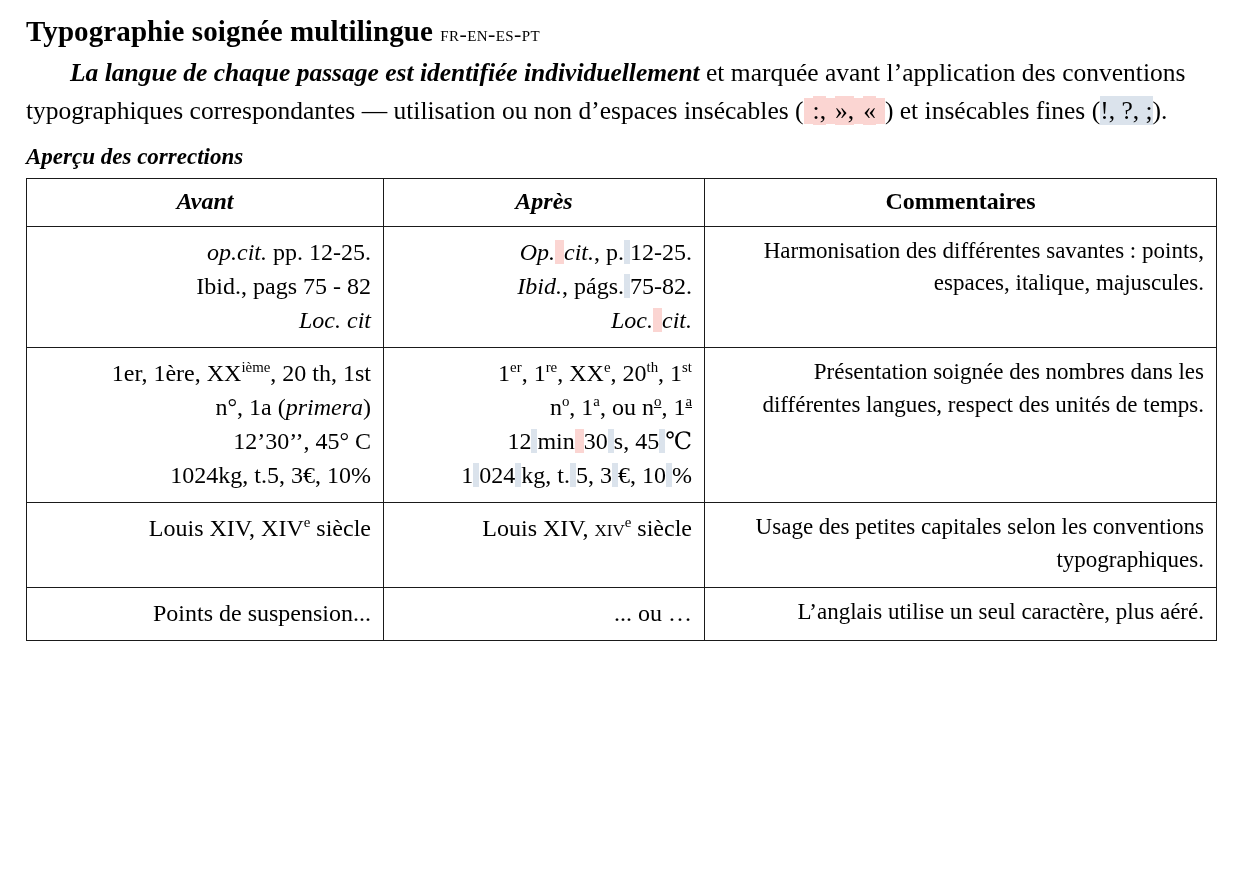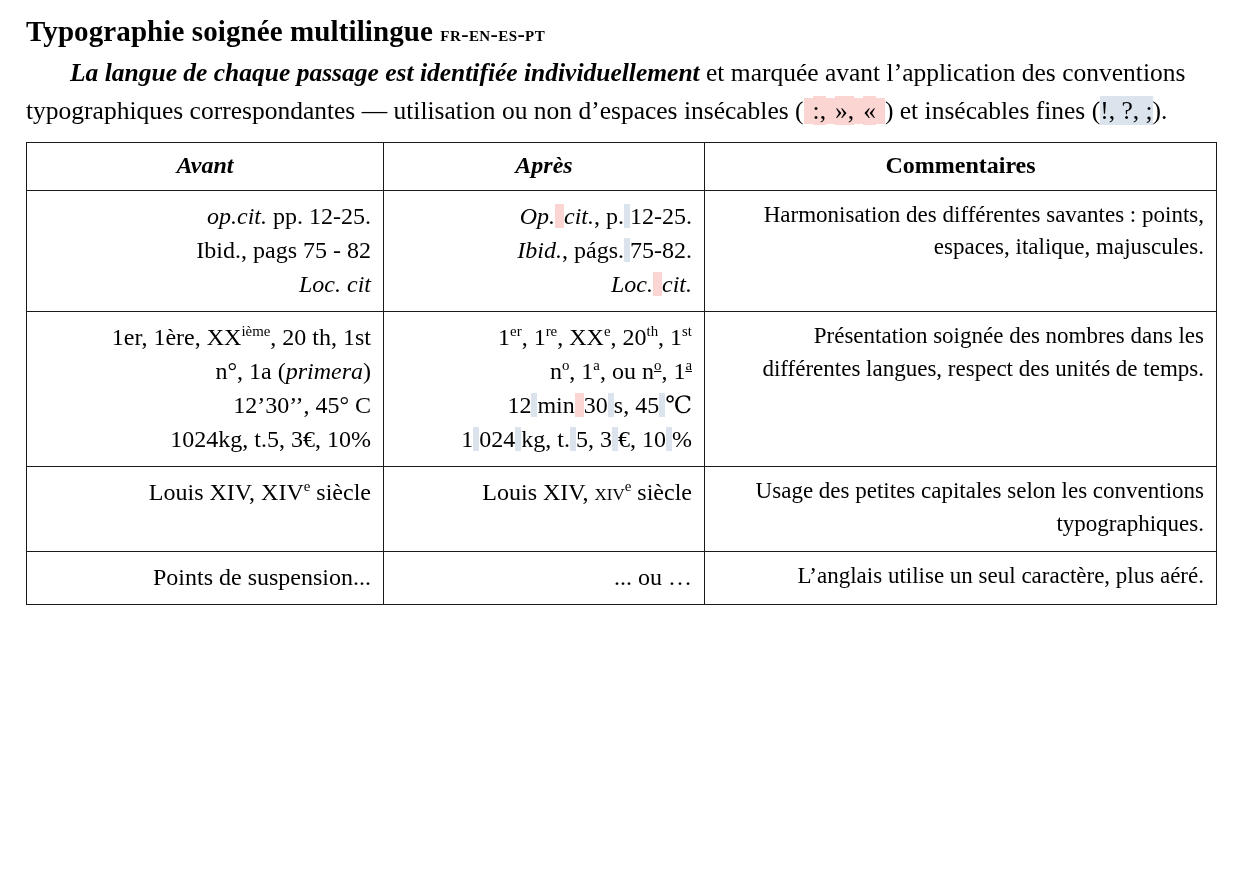--- a/index.html
+++ b/index.html
@@ -26,21 +26,21 @@
     font-weight: bold;
     line-height: 1.18;
     margin: 0 0 6px 0;
     letter-spacing: 0.1px;
   }
   .doc-title .langs {
     font-size: 22px;
     font-variant: small-caps;
     text-transform: lowercase;
     letter-spacing: 0.4px;
-    font-weight: bold;
+    font-weight: normal;
   }
 
   
   .intro {
     font-size: 25.5px;
     line-height: 1.48;
     margin: 0 0 12px 0;
     text-indent: 44px;
     max-width: 1160px;
     font-family: Liberation Serif, serif;
@@ -132,20 +132,21 @@
 
   <h1 class="doc-title">
     <span>Typographie soignée multilingue</span>
     <span class="langs">FR-EN-ES-PT</span>
   </h1>
 
   <p class="intro">
     <span class="lead">La langue de chaque passage est identifiée individuellement</span><span> et marquée avant l’application des conventions typographiques correspondantes — utilisation ou non d’espaces insécables (</span><span class="nbsp-pink"></span><span class="hl-pink">:,</span><span class="nbsp-pink"></span><span class="hl-pink">»,</span><span class="nbsp-pink"></span><span class="hl-pink">«</span><span class="nbsp-pink"></span><span>) et insécables fines (</span><span class="hl-blue">!, ?, ;</span><span>).</span>
   </p>
 
+  <h2 class="section-title">Aperçu des corrections</h2>
 
   <table class="corrections">
     <colgroup>
       <col class="c-avant">
       <col class="c-apres">
       <col class="c-comm">
     </colgroup>
     <thead>
       <tr>
         <th>Avant</th>

